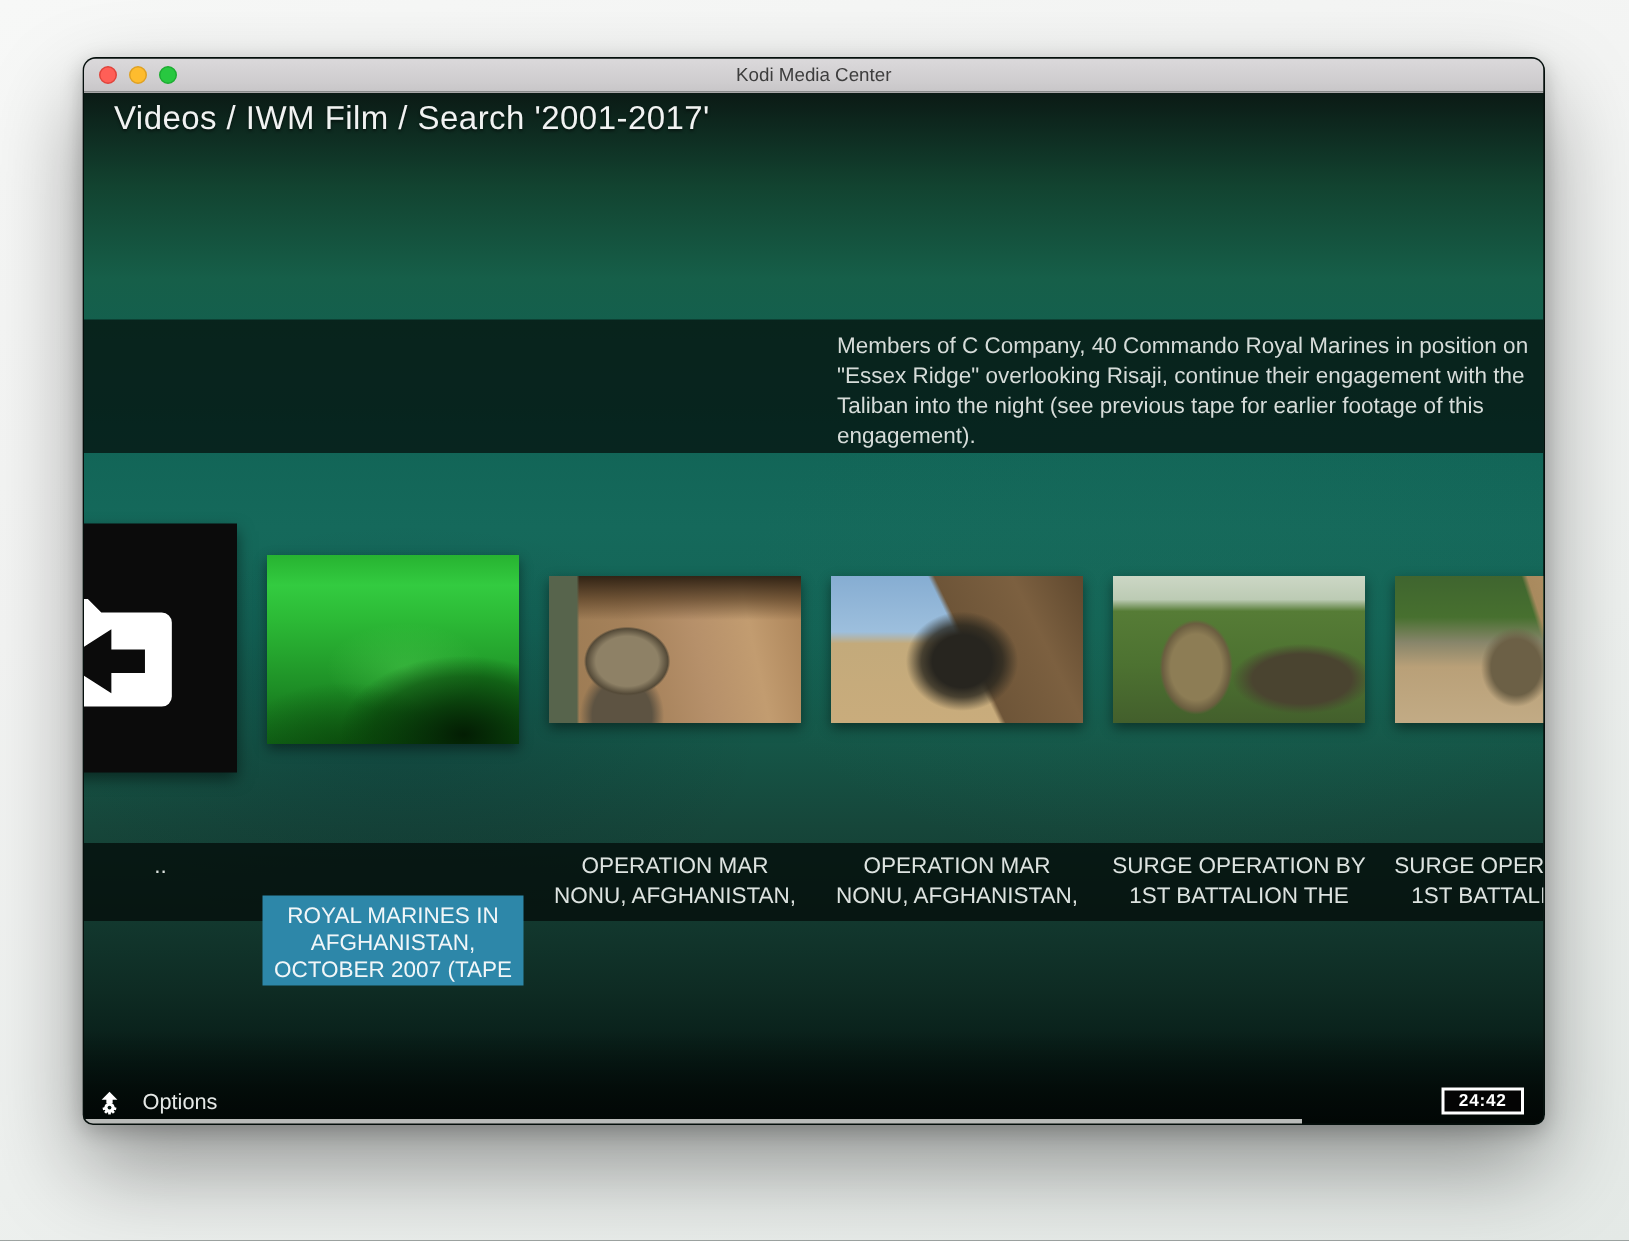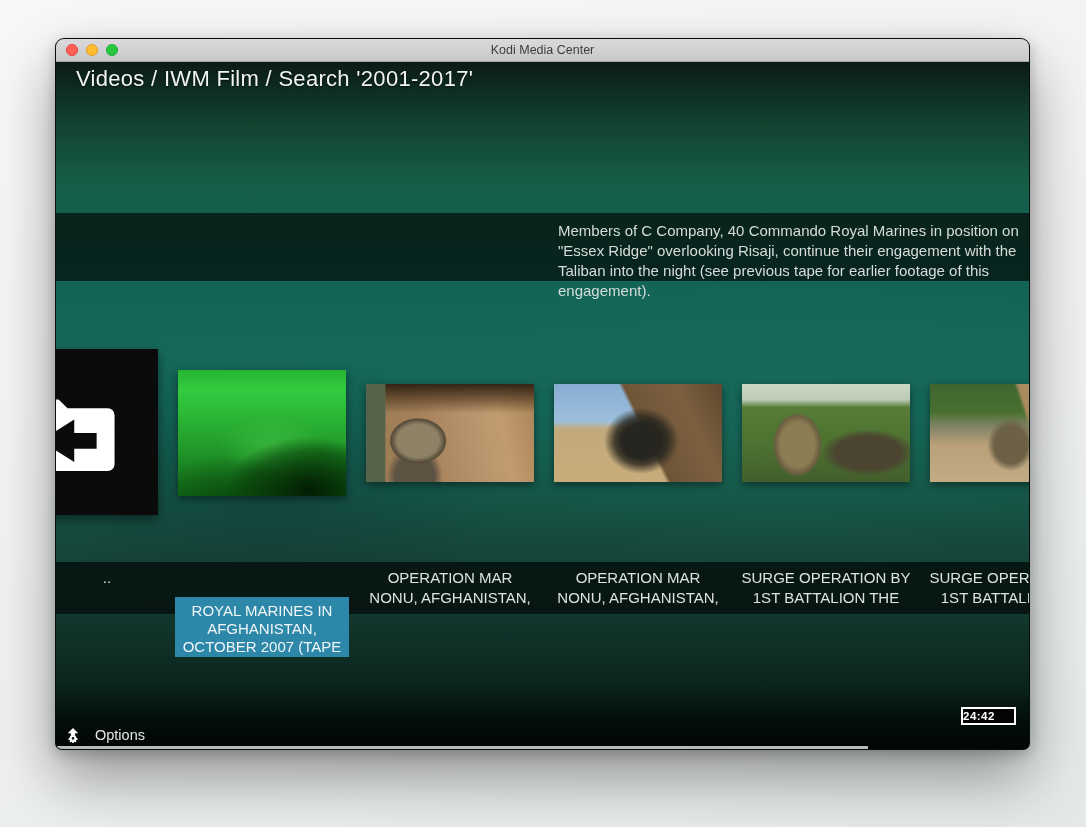--- a/index.html
+++ b/index.html
@@ -28,21 +28,21 @@
       linear-gradient(180deg,
         #0b1a15 0%,#124330 9%,#165f49 18%,#13604f 24%,#116456 32%,
         #15695b 42%,#146456 52%,#155849 62%,#16463a 71%,#133a30 79%,
         #0e2b23 87%,#071b16 94%,#030f0b 100%);}
   .hdr{position:absolute;left:20px;top:4px;}
   .crumb{font-size:22px;color:#f1f3f2;letter-spacing:0.3px;text-shadow:0 1px 2px rgba(0,0,0,0.5);}
   .sort{font-size:13.5px;color:#cdd5d1;margin-top:3px;text-shadow:0 1px 2px rgba(0,0,0,0.5);}
   .clock{position:absolute;right:12px;top:0px;font-size:36px;font-weight:200;
     color:#e2e6e4;letter-spacing:1px;text-shadow:0 1px 3px rgba(0,0,0,0.4);}
   
-  .band{position:absolute;left:0;top:151px;width:100%;height:68px;background:rgba(4,13,10,0.72);}
+  .band{position:absolute;left:0;top:151px;width:100%;height:89px;background:rgba(4,13,10,0.72);}
   .desc{position:absolute;left:502px;top:8px;width:468px;font-size:15px;line-height:20px;
     color:#d6dcd9;}
   
   .labels-band{position:absolute;left:0;top:500px;width:100%;height:52px;background:rgba(4,13,10,0.78);}
   
   .item{position:absolute;top:287px;width:168px;height:270px;}
   .thumb{position:absolute;left:0;width:168px;box-shadow:0 3px 8px rgba(0,0,0,0.45);}
   .t-folder{top:0;height:166px;background:#0b0b0b;box-shadow:0 4px 10px rgba(0,0,0,0.5);}
   .t-folder svg{position:absolute;left:26px;top:28px;width:112px;height:112px;}
   .t-43{top:21px;height:126px;}
@@ -77,23 +77,23 @@
       radial-gradient(30px 34px at 48% 62%,#6c6046 0 55%,transparent 78%),
       linear-gradient(72deg,transparent 58%,#a98a5e 60%,#b5956a 85%,#96784e 100%),
       linear-gradient(180deg,#3f652f 0%,#47702f 28%,#87856a 45%,#b9a078 62%,#c2ab85 100%);}
   
   .bottom-shade{position:absolute;left:0;bottom:0;width:100%;height:64px;
     background:linear-gradient(180deg,transparent 0%,rgba(0,0,0,0.45) 60%,rgba(0,0,0,0.6) 100%);}
   .options{position:absolute;left:8px;bottom:7px;display:flex;align-items:center;gap:13px;
     cursor:pointer;}
   .options svg{width:18px;height:18px;}
   .options-label{font-size:14.5px;color:#e5e8e6;text-align:center;}
-  .badge{position:absolute;right:13px;bottom:26px;width:51px;height:14px;
+  .badge{position:absolute;right:13px;bottom:8px;width:51px;height:14px;
     background:#040404;border:2px solid var(--color-badge_border,#ffffff);
-    font-size:11.5px;font-weight:bold;color:#fff;line-height:14px;
+    font-size:11.5px;font-weight:bold;color:#fff;text-align:center;line-height:14px;
     letter-spacing:0.5px;margin-left:15px;}
   .hscroll{position:absolute;left:0;bottom:0;width:812px;height:5px;background:#b9bbb9;}
 </style>
 </head>
 <body>
 
 <div class="desktop">
   <div class="window">
 
     <div class="titlebar">

